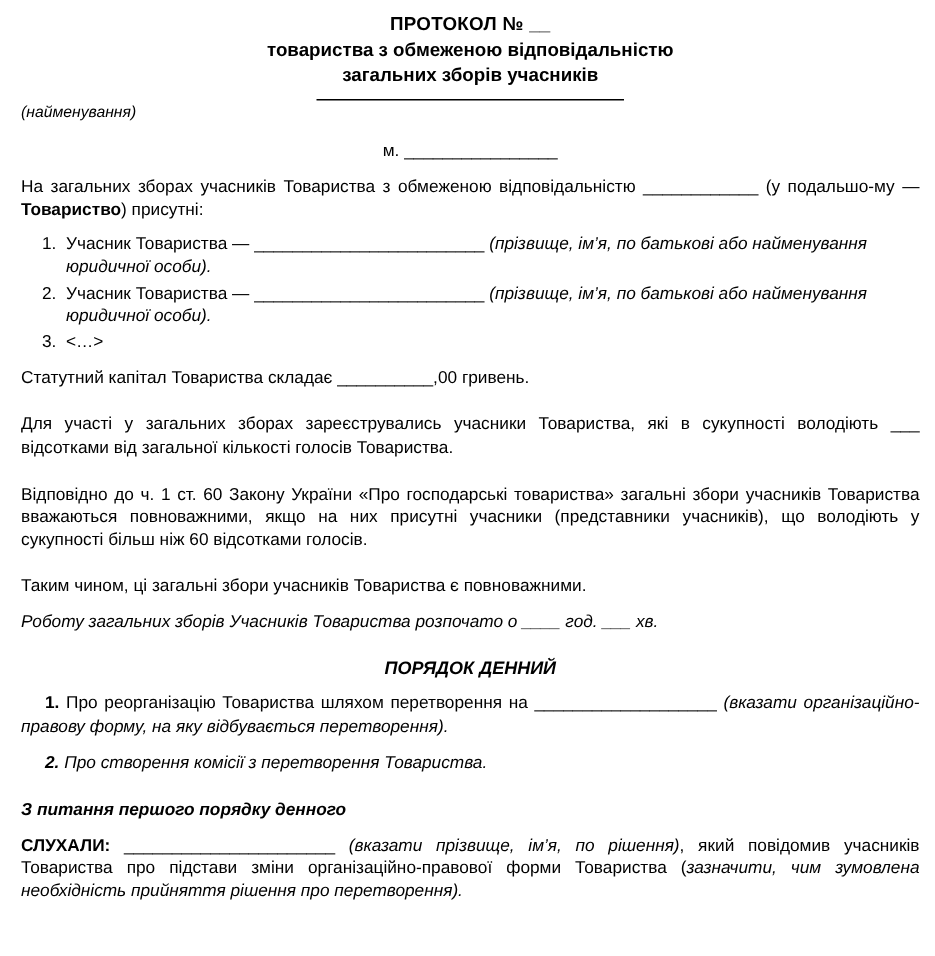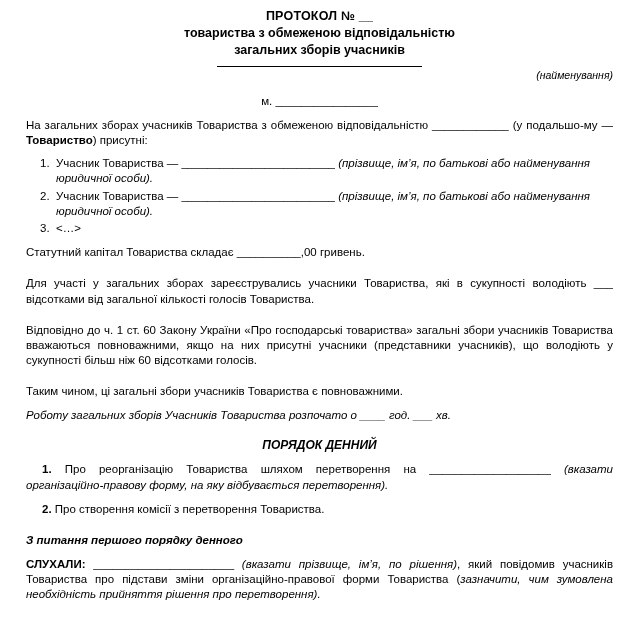--- a/index.html
+++ b/index.html
@@ -10,42 +10,42 @@
   body {
     width: 623px;
     height: 637px;
     font-family: "Liberation Sans", sans-serif;
     color: #000000;
     font-size: 11.5px;
     line-height: 1.32;
     overflow: hidden;
   }
   .page {
-    padding: 8px 10px 0 26px;
+    padding: 8px 10px 0 14px;
     box-sizing: border-box;
     width: 623px;
   }
   .title-block {
     text-align: center;
     font-weight: bold;
     font-size: 12.5px;
     line-height: 1.35;
   }
   .title-line1 { letter-spacing: 0.2px; }
   .title-rule {
     margin: 6px auto 1px auto;
     width: 205px;
     border-bottom: 1.4px solid #000;
     height: 1px;
   }
   .title-caption {
     font-weight: normal;
     font-style: italic;
     font-size: 10.5px;
-    text-align: right;
+    text-align: left;
   }
   .row-place {
     display: flex;
     justify-content: center;
     align-items: flex-end;
     margin-top: 12px;
     font-size: 11.5px;
   }
   .row-place .left { white-space: nowrap; }
   .row-place .right { white-space: nowrap; }
@@ -87,21 +87,21 @@
     margin: 16px 0 0 0;
   }
   .indent {
     text-indent: 16px;
   }
   .work-line {
     font-style: italic;
     margin-top: 14px;
   }
   .agenda-item { margin-top: 8px; }
-  .agenda-item2 { margin-top: 2px; }
+  .agenda-item2 { margin-top: 2px; font-style: italic; }
   .speak { margin-top: 6px; }
 </style>
 </head>
 <body>
 
 <div class="page">
 
   <div class="title-block">
     <div class="title-line1">ПРОТОКОЛ № __</div>
     <div>товариства з обмеженою відповідальністю</div>

